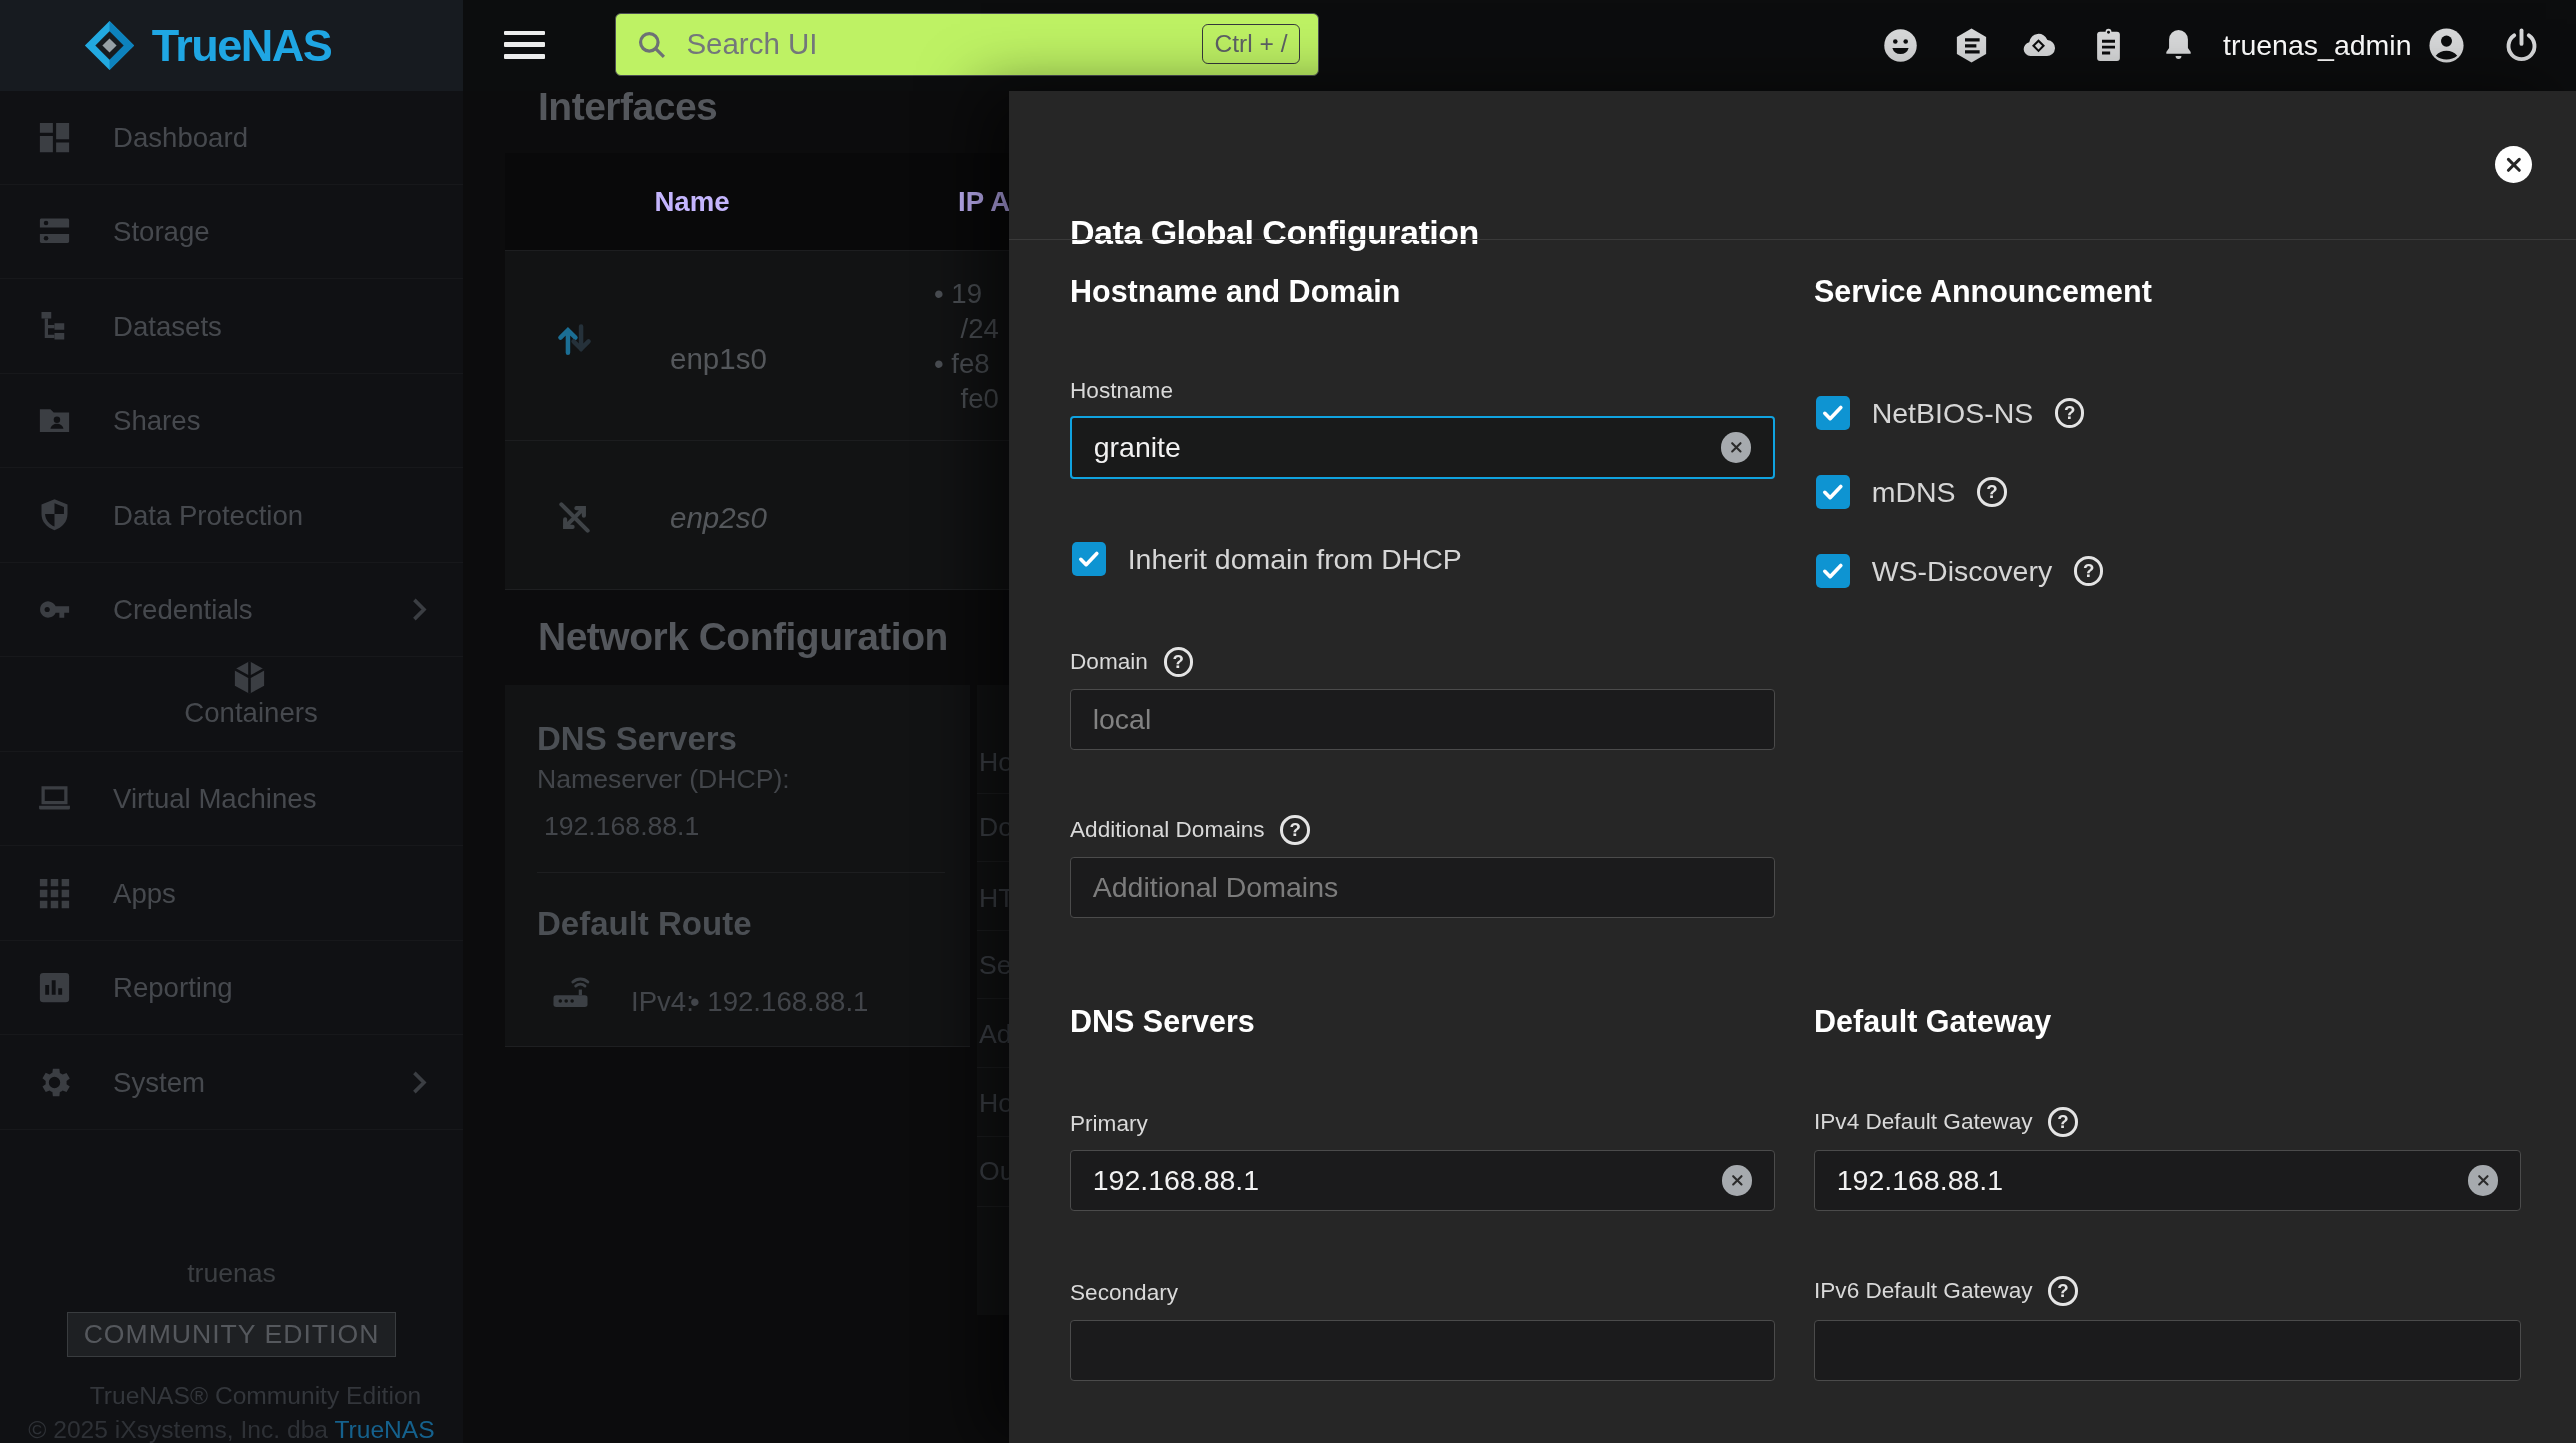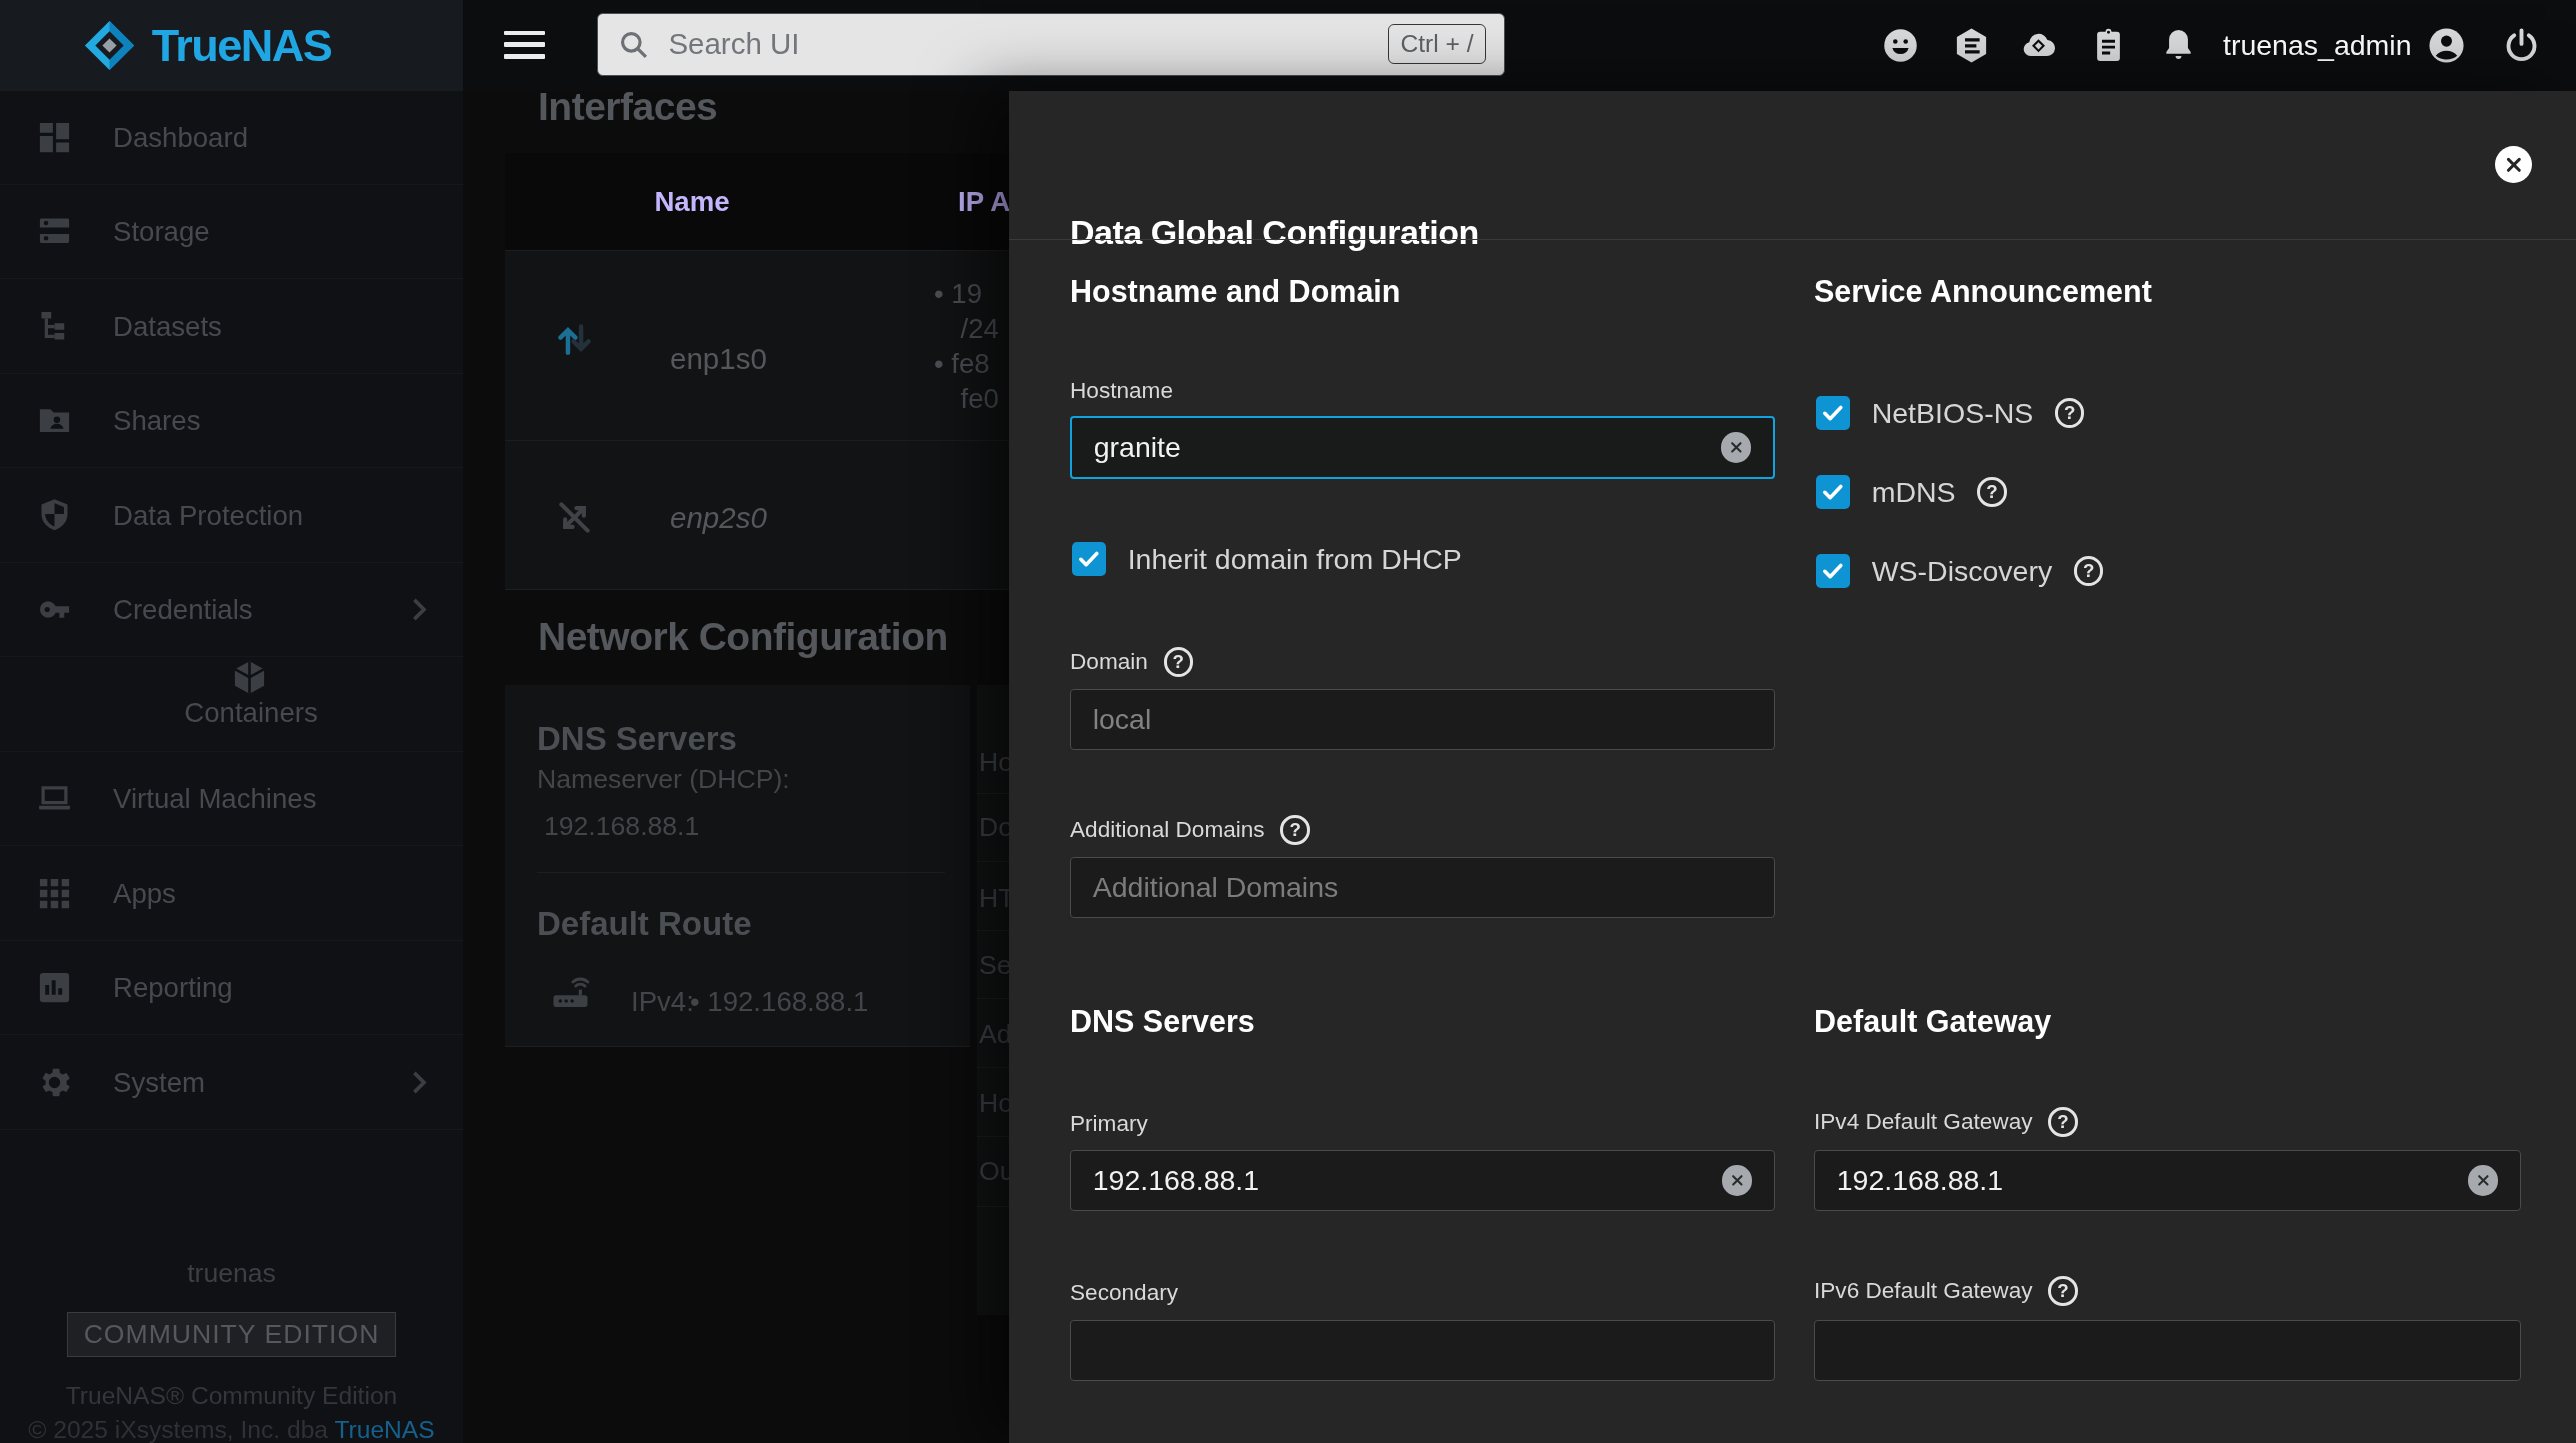--- a/index.html
+++ b/index.html
@@ -7,42 +7,42 @@
        font-family:"Liberation Sans",sans-serif;-webkit-font-smoothing:antialiased;}
   .abs{position:absolute;}
   svg{display:block;}
 
   
   .topbar{left:0;top:0;width:2576px;height:91px;background:#0c0d0e;z-index:30;}
   .logo-zone{left:0;top:0;width:463px;height:91px;background:#171b20;display:flex;align-items:center;gap:15.7px;padding-left:83px;box-sizing:border-box;}
   .logo-text{font-size:45px;font-weight:bold;color:#1fa6e3;letter-spacing:-1.5px;}
   .hamburger{left:504px;top:30.5px;width:41px;cursor:pointer;}
   .hamburger i{display:block;width:41px;height:4.9px;background:#ececec;border-radius:1px;margin-bottom:6.9px;}
-  .searchbox{left:597px;top:12.8px;width:908px;height:63px;background:#e5e5e5;border:1px solid #4c4f53;border-radius:5.9px;
+  .searchbox{left:615px;top:12.8px;width:704px;height:63px;background:#bef264;border:1px solid #4c4f53;border-radius:5.9px;
              display:flex;align-items:center;box-sizing:border-box;padding:0 17.7px;gap:17.7px;color:#6d7175;}
   .search-ph{color:#73777b;font-size:29.5px;flex:1;}
   .search-shortcut{color:#5d6165;font-size:24.6px;border:1px solid #35383b;border-radius:5.9px;padding:4.9px 11.8px;}
   .tb-btn{position:absolute;top:23.6px;width:43px;height:43px;color:#d8d9da;display:flex;align-items:center;justify-content:center;cursor:pointer;}
   .tb-btn svg{width:39px;height:39px;}
   .username{left:2223px;top:0;height:91px;display:flex;align-items:center;color:#fff;font-size:28.5px;}
 
   
   .sidebar{left:0;top:91px;width:463px;height:1352px;background:#101114;z-index:5;}
   .nav-item{position:absolute;left:0;width:463px;height:94px;display:flex;align-items:center;box-sizing:border-box;
             border-bottom:1px solid #17181b;cursor:pointer;}
   .nav-ico{margin-left:35px;width:39px;height:39px;color:#3b3e43;}
   .nav-ico svg{width:39px;height:39px;}
   .nav-label{margin-left:39px;font-size:27.6px;color:#46494e;}
   .nav-chevron{position:absolute;right:27.6px;width:33px;height:33px;color:#3b3e43;}
   .nav-chevron svg{width:33px;height:33px;}
   .side-footer{position:absolute;left:0;width:463px;text-align:center;}
   .host-label{top:1167px;font-size:26.6px;color:#3c3f43;}
   .badge-wrap{top:1221px;}
   .badge{display:inline-block;border:1px solid #393c3f;background:#1e2023;color:#55585d;font-size:26.6px;letter-spacing:1px;padding:5.9px 15.7px;}
-  .edition{top:1291px;font-size:24.6px;color:#33363b;}
+  .edition{top:1291px;font-size:24.6px;color:#33363b;margin-left:24px;}
   .copyright{top:1325px;font-size:24.6px;color:#2e3136;}
   .copyright a{color:#15618d;text-decoration:none;}
 
   
   .bgpage{left:463px;top:91px;width:2113px;height:1352px;background:#0c0c0d;overflow:hidden;z-index:1;}
   .bg-title{font-size:39px;font-weight:bold;color:#54575c;letter-spacing:-0.5px;white-space:nowrap;}
   .card{background:#121314;border-bottom:1px solid #1e1f21;}
   .thead{position:absolute;left:0;top:0;width:100%;height:97px;background:#09090a;border-bottom:1px solid #1d1e20;}
   .th{position:absolute;top:0;height:97px;display:flex;align-items:center;font-size:27.6px;font-weight:bold;color:#c4b5fd;}
   .cell-name{position:absolute;font-size:29.5px;color:#54575b;}

